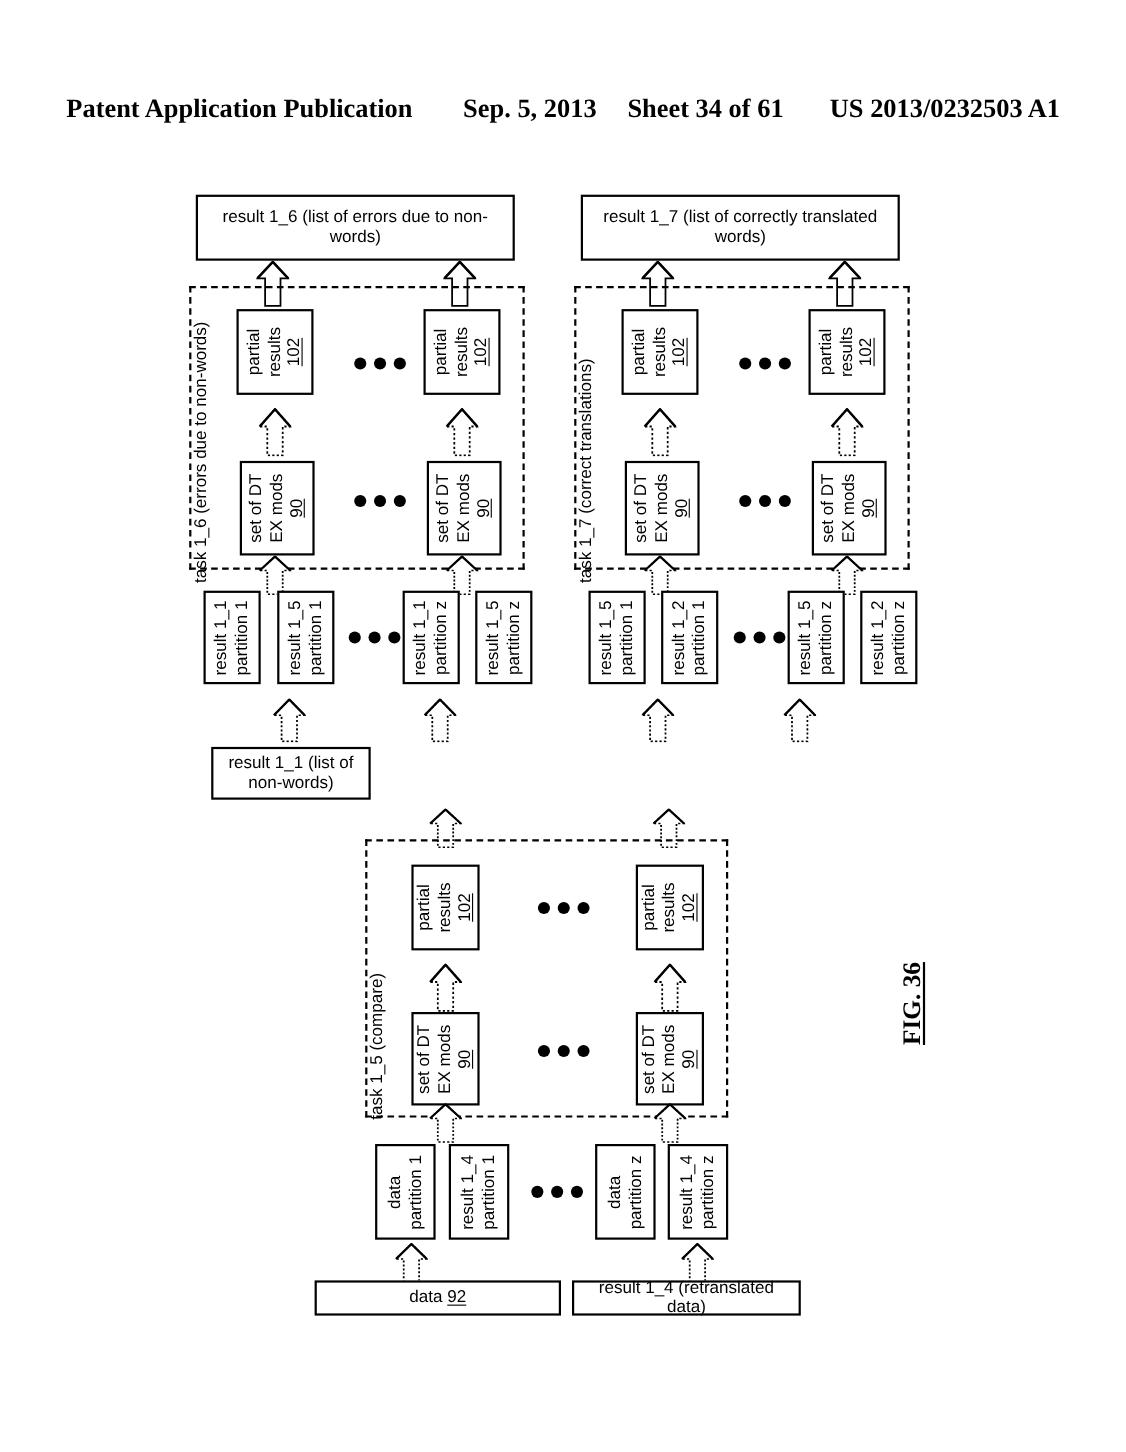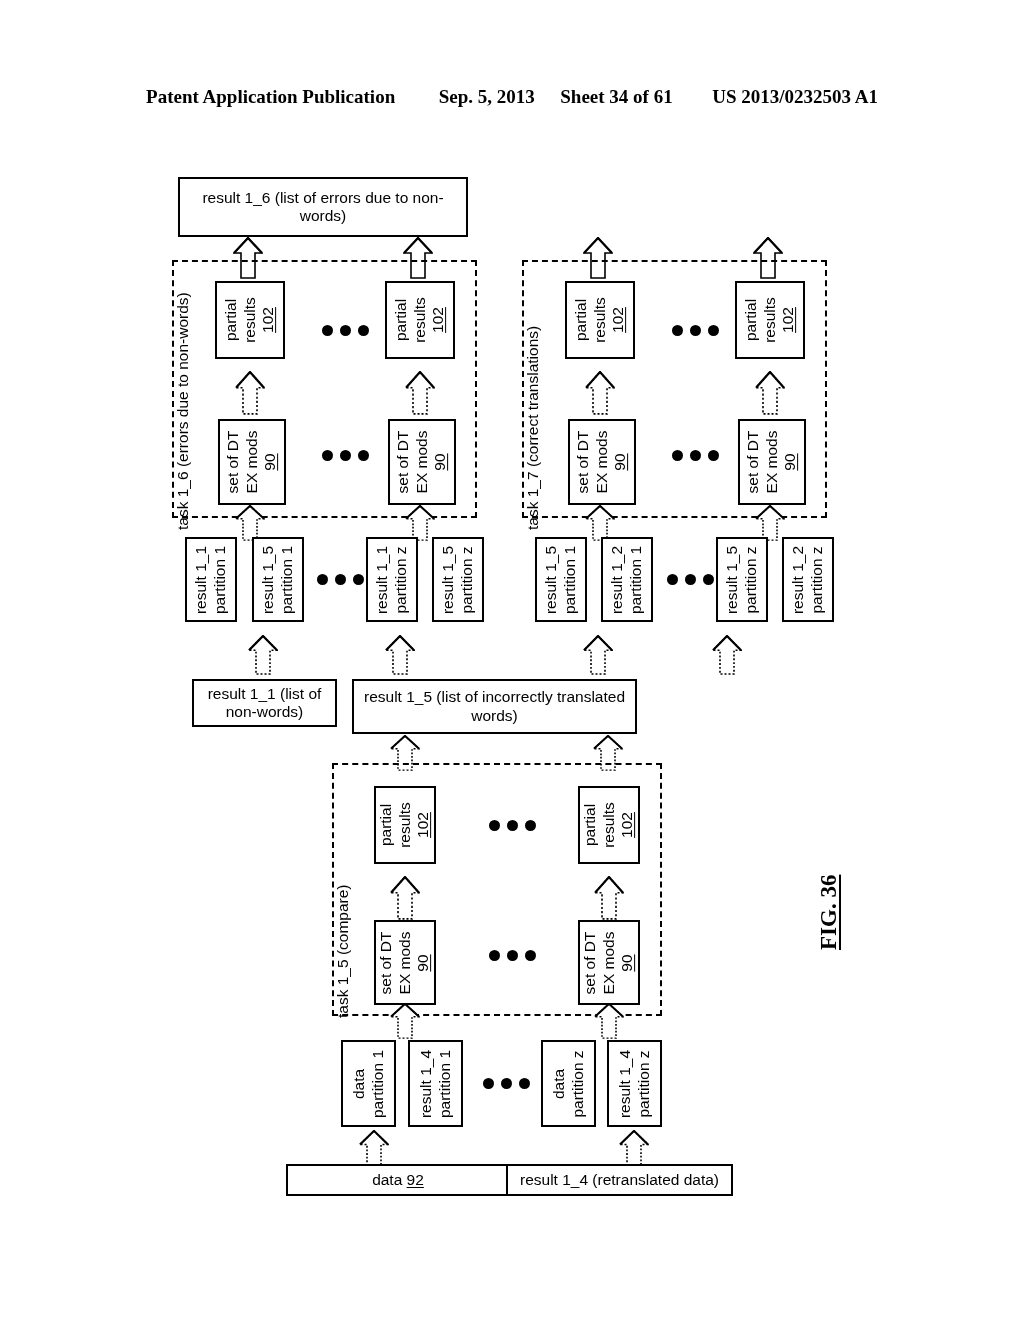--- a/index.html
+++ b/index.html
@@ -21,21 +21,21 @@
 
   
   .pub-header {
     position: absolute;
     top: 86px;
     left: 0;
     width: 1024px;
     text-align: center;
     font-family: "Liberation Serif", serif;
     font-weight: bold;
-    font-size: 19px;
+    font-size: 24px;
     letter-spacing: 0px;
     white-space: nowrap;
   }
   .pub-header span { display: inline-block; vertical-align: baseline; }
   .hdr-gap-1 { width: 34px; }
   .hdr-gap-2 { width: 16px; }
   .hdr-gap-3 { width: 30px; }
 
   
   .box {
@@ -136,20 +136,21 @@
     <span class="hdr-gap-2"></span>
     <span>Sheet 34 of 61</span>
     <span class="hdr-gap-3"></span>
     <span>US 2013/0232503 A1</span>
   </div>
 
   <div class="fig-label" style="left:816px; top:950px;">FIG. 36</div>
 
   <div class="box" style="left:178px; top:177px; width:290px; height:60px;">result 1_6 (list of errors due to non-words)</div>
 
+  <div class="box" style="left:528px; top:177px; width:290px; height:60px;">result 1_7 (list of correctly translated words)</div>
 
   <div class="arrow-up" style="left:233px; top:237px;">
     <svg viewBox="0 0 30 42" preserveAspectRatio="none">
       <path d="M15 1 L29 16 L22 16 L22 41 L8 41 L8 16 L1 16 Z" fill="#fff" stroke="#000" stroke-width="1.6"></path>
       <path d="M1 16 L15 1 L29 16" fill="none" stroke="#000" stroke-width="2.2"></path>
     </svg>
   </div>
   <div class="arrow-up" style="left:403px; top:237px;">
     <svg viewBox="0 0 30 42" preserveAspectRatio="none">
       <path d="M15 1 L29 16 L22 16 L22 41 L8 41 L8 16 L1 16 Z" fill="#fff" stroke="#000" stroke-width="1.6"></path>
@@ -386,21 +387,20 @@
     </svg>
   </div>
   <div class="arrow-up" style="left:712px; top:635px; height:40px;">
     <svg viewBox="0 0 30 42" preserveAspectRatio="none">
       <path d="M15 1 L29 16 L22 16 L22 41 L8 41 L8 16 L1 16 Z" fill="#fff" stroke="#000" stroke-width="1.6" stroke-dasharray="2 2"></path>
       <path d="M1 16 L15 1 L29 16" fill="none" stroke="#000" stroke-width="2.2"></path>
     </svg>
   </div>
 
   <div class="box" style="left:192px; top:679px; width:145px; height:48px;">result 1_1 (list of non-words)</div>
-  <div class="box" style="left:352px; top:679px; width:285px; height:55px;">result 1_5 (list of incorrectly translated words)</div>
 
   <div class="arrow-up" style="left:390px; top:735px; height:36px;">
     <svg viewBox="0 0 30 42" preserveAspectRatio="none">
       <path d="M15 1 L29 16 L22 16 L22 41 L8 41 L8 16 L1 16 Z" fill="#fff" stroke="#000" stroke-width="1.6" stroke-dasharray="2 2"></path>
       <path d="M1 16 L15 1 L29 16" fill="none" stroke="#000" stroke-width="2.2"></path>
     </svg>
   </div>
   <div class="arrow-up" style="left:593px; top:735px; height:36px;">
     <svg viewBox="0 0 30 42" preserveAspectRatio="none">
       <path d="M15 1 L29 16 L22 16 L22 41 L8 41 L8 16 L1 16 Z" fill="#fff" stroke="#000" stroke-width="1.6" stroke-dasharray="2 2"></path>
@@ -516,15 +516,15 @@
   <div class="arrow-up" style="left:619px; top:1130px; height:38px;">
     <svg viewBox="0 0 30 42" preserveAspectRatio="none">
       <path d="M15 1 L29 16 L22 16 L22 41 L8 41 L8 16 L1 16 Z" fill="#fff" stroke="#000" stroke-width="1.6" stroke-dasharray="2 2"></path>
       <path d="M1 16 L15 1 L29 16" fill="none" stroke="#000" stroke-width="2.2"></path>
     </svg>
   </div>
 
   <div class="box" style="left:286px; top:1164px; width:224px; height:32px;">
     <span><span>data </span><span class="u">92</span></span>
   </div>
-  <div class="box" style="left:506px; top:1164px; width:227px; height:32px;">result 1_4 (retranslated data)</div>
+  <div class="box" style="left:520px; top:1164px; width:208px; height:32px;">result 1_4 (retranslated data)</div>
 
 </div>
 
 </body></html>

